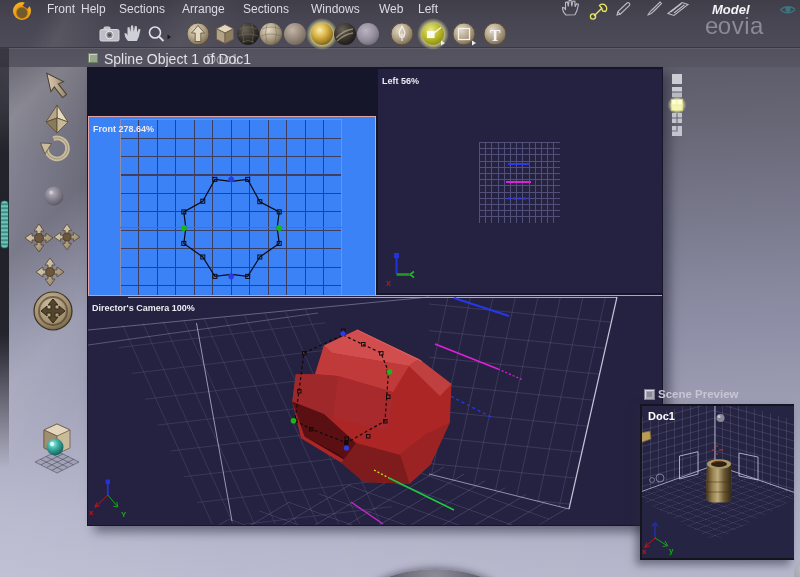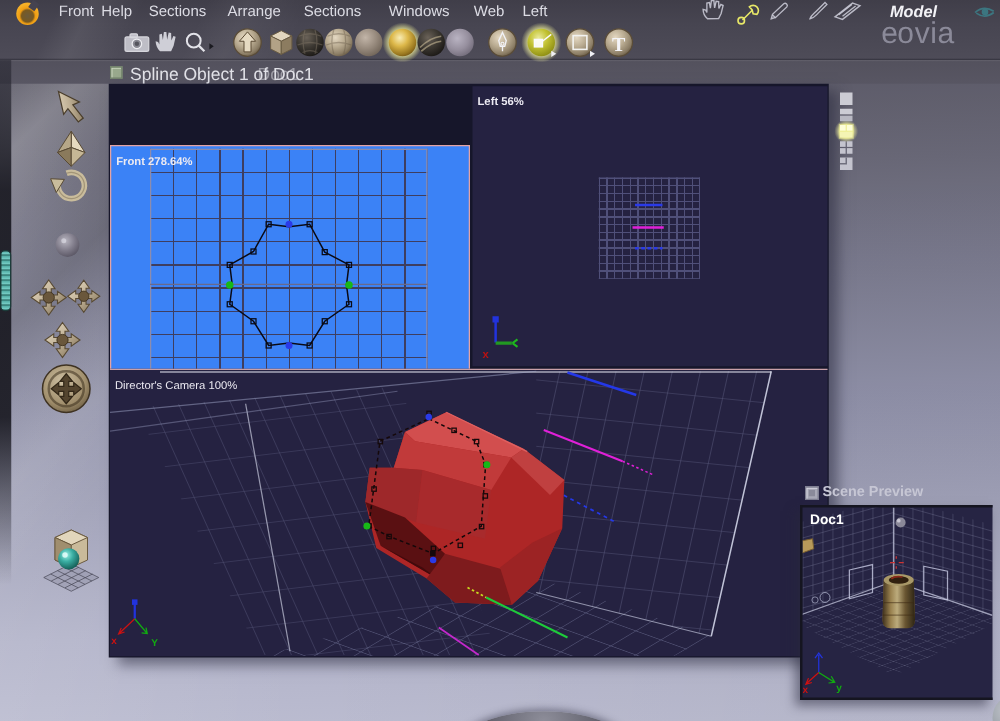--- a/index.html
+++ b/index.html
@@ -311,21 +311,21 @@
       <g fill="none">
        <path d="M18.5 205 V188" stroke="#2233dd" stroke-width="2"></path>
        <rect x="16" y="184" width="5" height="5" fill="#2233dd" stroke="none"></rect>
        <path d="M18.5 205.5 H31.5" stroke="#229922" stroke-width="2.6"></path>
        <path d="M32 205.5 l4 -3 m-4 3 l4 3" stroke="#1db81d" stroke-width="1.6"></path>
       </g>
       <text x="8" y="217" font-size="9" fill="#bb1111" font-weight="bold">x</text>
     </svg>
   </div>
   <div id="vpDir">
-    <span class="vplabel" style="font-weight:normal">Director's Camera 100%</span>
+    <span class="vplabel" style="font-weight:bold">Director's Camera 100%</span>
     <svg width="574" height="229" style="position:absolute;left:0;top:0">
       <defs>
        <pattern id="lw" width="20" height="26" patternUnits="userSpaceOnUse" patternTransform="matrix(1,-0.12,0.45,1,0,0)">
          <path d="M0 0H20M0 0V26" stroke="rgba(150,155,195,0.34)" stroke-width="0.9" fill="none"></path>
        </pattern>
        <pattern id="bw" width="22" height="26" patternUnits="userSpaceOnUse" patternTransform="matrix(1,0.10,-0.22,1,0,0)">
          <path d="M0 0H22M0 0V26" stroke="rgba(150,155,195,0.40)" stroke-width="0.9" fill="none"></path>
        </pattern>
        <pattern id="fl" width="20" height="20" patternUnits="userSpaceOnUse" patternTransform="matrix(1,0.36,1,-0.6,0,0)">
          <path d="M0 0H20M0 0V20" stroke="rgba(150,155,195,0.45)" stroke-width="1" fill="none"></path>

